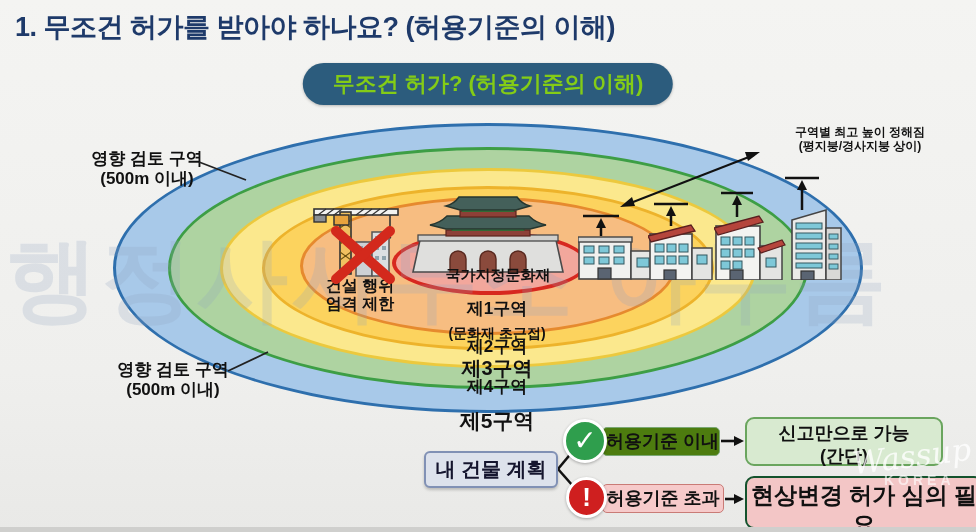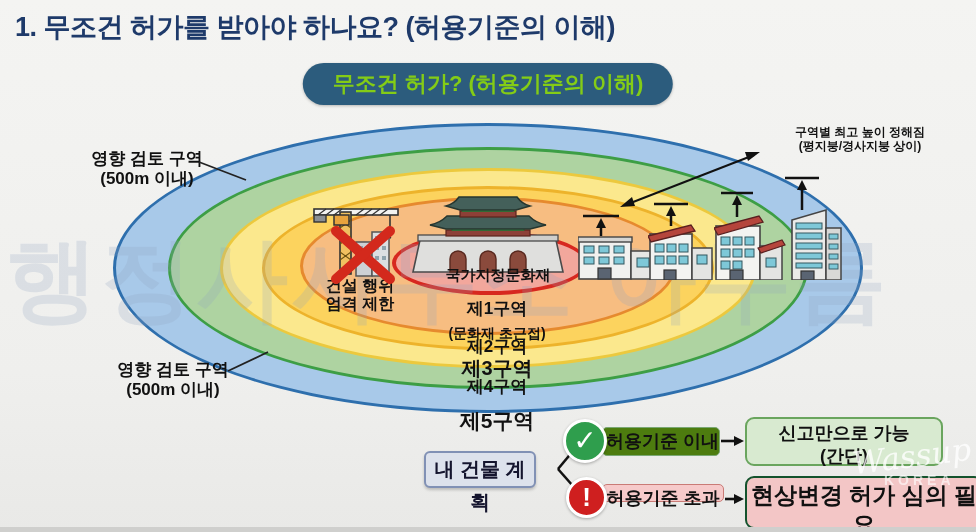--- a/index.html
+++ b/index.html
@@ -36,30 +36,30 @@
   .heritage-lbl { left:418px; top:266px; width:160px; font-size:15px; z-index:3; }
   .zlabel { left:417px; width:160px; text-align:center; font-weight:800; color:#111; z-index:3; }
   .z1l { top:297px; font-size:17px; } .z1s { top:325px; font-size:14px; }
   .z2l { top:335px; font-size:17px; } .z3l { top:355px; font-size:20px; }
   .z4l { top:375px; font-size:17px; } .z5l { top:407px; font-size:21px; }
   .fig { position:absolute; z-index:3; }
   svg { display:block; }
   .connectors { left:0; top:0; z-index:4; pointer-events:none; }
   
   .flow-box { position:absolute; z-index:5; text-align:center; font-weight:800; color:#15152e; }
-  .start-box { left:424px; top:451px; width:112px; height:37px; line-height:33px; font-size:20px;
+  .start-box { left:424px; top:451px; width:134px; height:37px; line-height:33px; font-size:20px;
     background:#dde2ec; border:2px solid #8191b5; border-radius:6px; box-shadow:0 2px 3px rgba(0,0,0,.2); }
   .badge-circle { position:absolute; z-index:6; border-radius:50%; color:#fff; text-align:center;
     border:3px solid #fff; box-shadow:0 1px 3px rgba(0,0,0,.3); }
   .check-circle { left:563px; top:419px; width:44px; height:44px; background:#2f9e4d; font-size:28px; font-weight:800; line-height:38px; }
   .warn-circle { left:566px; top:477px; width:41px; height:41px; background:#cf1f1f; font-size:26px; font-weight:800; line-height:35px; }
   .cond-box { position:absolute; z-index:5; font-weight:800; font-size:18px; color:#111; text-align:center;
     border-radius:5px; }
   .within-box { left:602px; top:427px; width:118px; height:29px; line-height:26px; background:#4d7c0f; border:1.5px solid #7aa874;text-align:right; }
-  .exceed-box { left:602px; top:484px; width:122px; height:18px; line-height:26px; background:#f6caca; border:1.5px solid #c97b76; }
+  .exceed-box { left:602px; top:484px; width:122px; height:29px; line-height:26px; background:#f6caca; border:1.5px solid #c97b76; }
   .result-box { position:absolute; z-index:5; text-align:center; font-weight:800; color:#111; border-radius:9px; padding-top:3px; line-height:1.25; }
   .ok-result { left:745px; top:417px; width:198px; height:49px; font-size:18px; background:#d8ead0; border:2px solid #6aa55e; }
   .ng-result { left:745px; top:476px; width:238px; height:53px; font-size:23px; background:#f3c6c6; border:2px solid #14532d; }
   
   .brand { z-index:7; color:rgba(255,255,255,.78); pointer-events:none; }
   .brand-script { left:852px; top:438px; font-family:"DejaVu Serif","Liberation Serif",serif; font-style:italic; font-size:31px; transform:rotate(-7deg); }
   .brand-caps { left:884px; top:472px; font-size:14px; font-weight:800; letter-spacing:4px; color:rgba(255,255,255,.62); }
   .bottom-strip { left:0; top:527px; width:976px; height:5px; background:#cfcfcd; z-index:8; }
 </style>
 </head>

